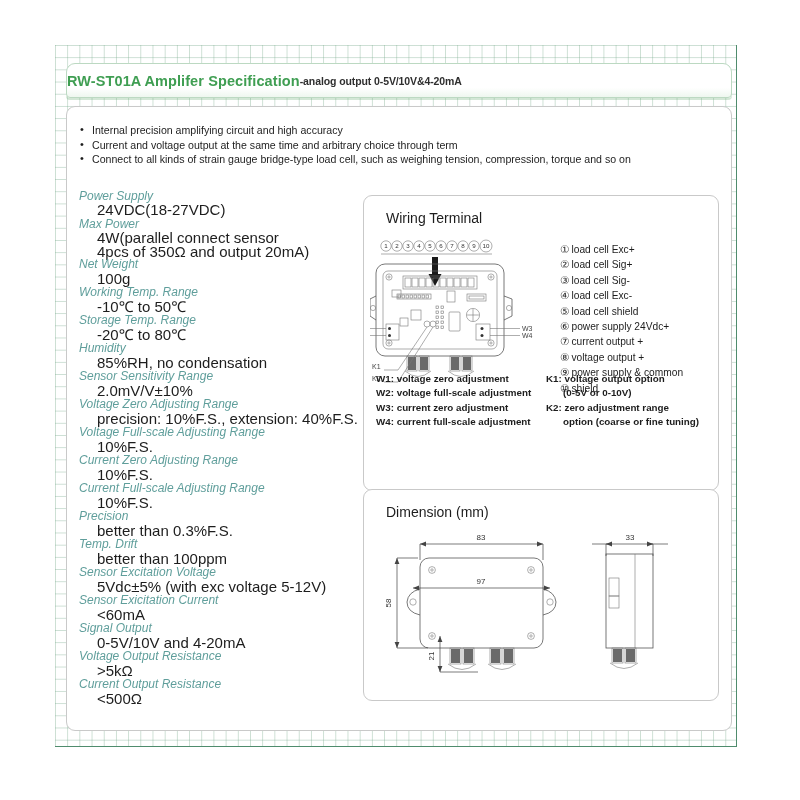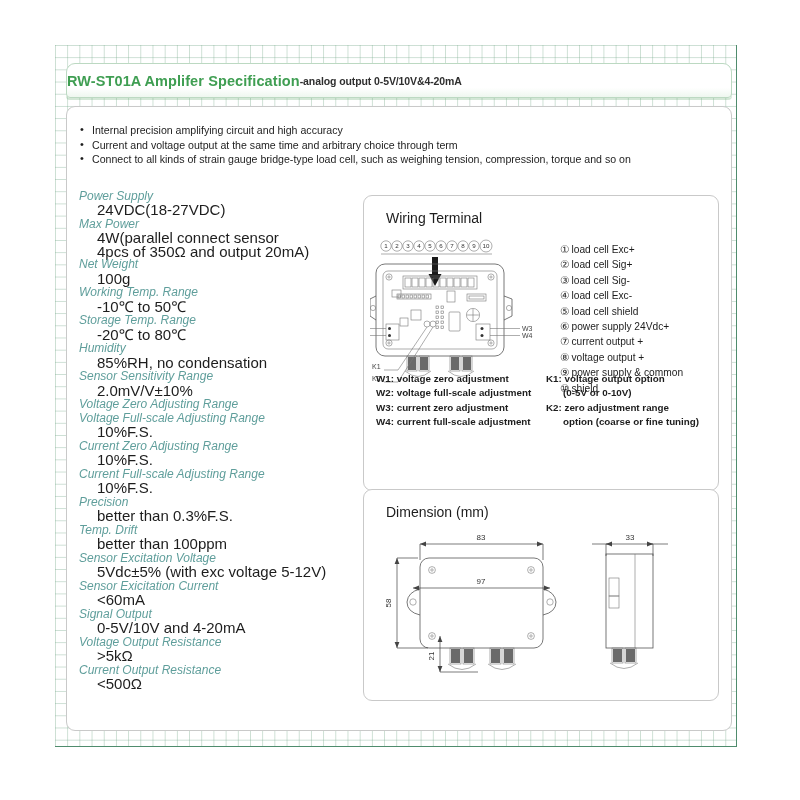--- a/index.html
+++ b/index.html
@@ -193,20 +193,21 @@
     <div class="spec-label">Storage Temp. Range</div>
     <div class="spec-value">-20℃ to 80℃</div>
 
     <div class="spec-label">Humidity</div>
     <div class="spec-value">85%RH, no condensation</div>
 
     <div class="spec-label">Sensor Sensitivity Range</div>
     <div class="spec-value">2.0mV/V±10%</div>
 
     <div class="spec-label">Voltage Zero Adjusting Range</div>
+    <div class="spec-value">precision: 10%F.S., extension: 40%F.S.</div>
 
     <div class="spec-label">Voltage Full-scale Adjusting Range</div>
     <div class="spec-value">10%F.S.</div>
 
     <div class="spec-label">Current Zero Adjusting Range</div>
     <div class="spec-value">10%F.S.</div>
 
     <div class="spec-label">Current Full-scale Adjusting Range</div>
     <div class="spec-value">10%F.S.</div>
 

